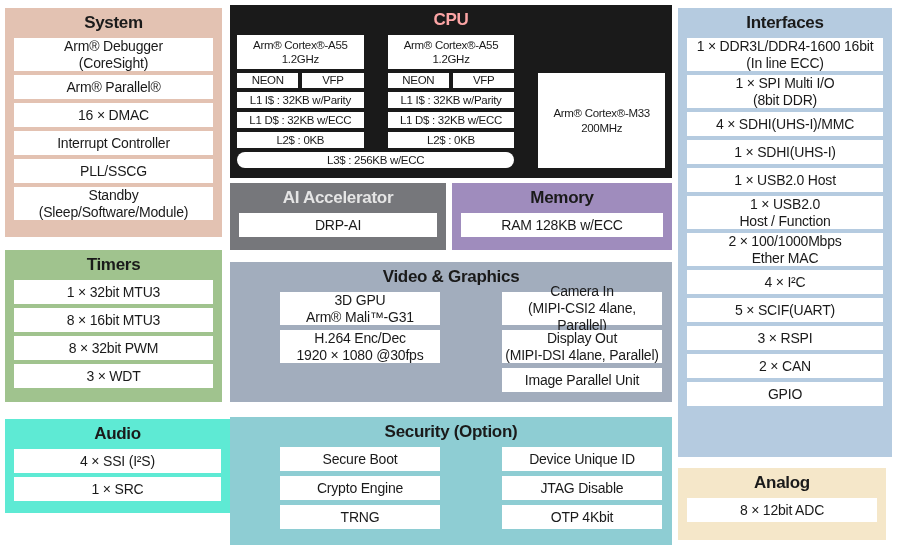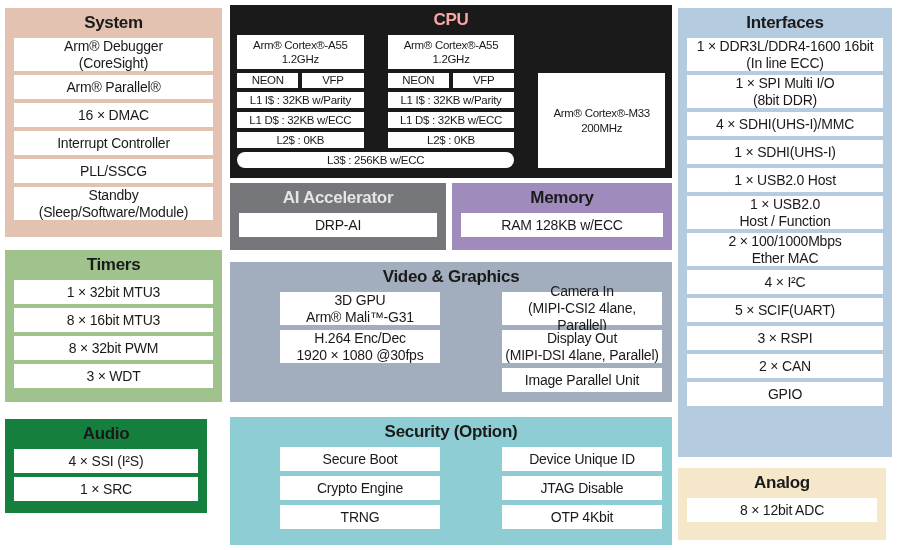--- a/index.html
+++ b/index.html
@@ -16,21 +16,21 @@
   .cell{
     background:#ffffff;display:flex;align-items:center;justify-content:center;
     text-align:center;font-size:14px;line-height:1.2;white-space:pre-line;letter-spacing:-0.2px;
   }
   .r1{height:24px;}
   .r2{height:33px;}
 
   
   #system{left:5px;top:8px;width:217px;height:229px;background:#e3c2b2;}
   #timers{left:5px;top:250px;width:217px;height:152px;background:#a0c38e;}
-  #audio{left:5px;top:419px;width:202px;height:94px;background:#15803d;}
+  #audio{left:5px;top:419px;width:225px;height:94px;background:#5eead4;}
 
   
   #cpu{left:230px;top:5px;width:442px;height:173px;background:#1a1a1a;padding:0 7px 7px;}
   #cpu .title{color:#fca5a5;}
   .cpu-grid{display:grid;grid-template-columns:1fr 1fr 1fr;grid-template-rows:34px 15px 16px 16px 16px 16px;gap:4px 24px;}
   .cpu-cell{
     background:#ffffff;display:flex;align-items:center;justify-content:center;
     text-align:center;font-size:11.5px;line-height:1.25;white-space:pre-line;letter-spacing:-0.3px;
   }
   .nv{display:flex;gap:4px;}

